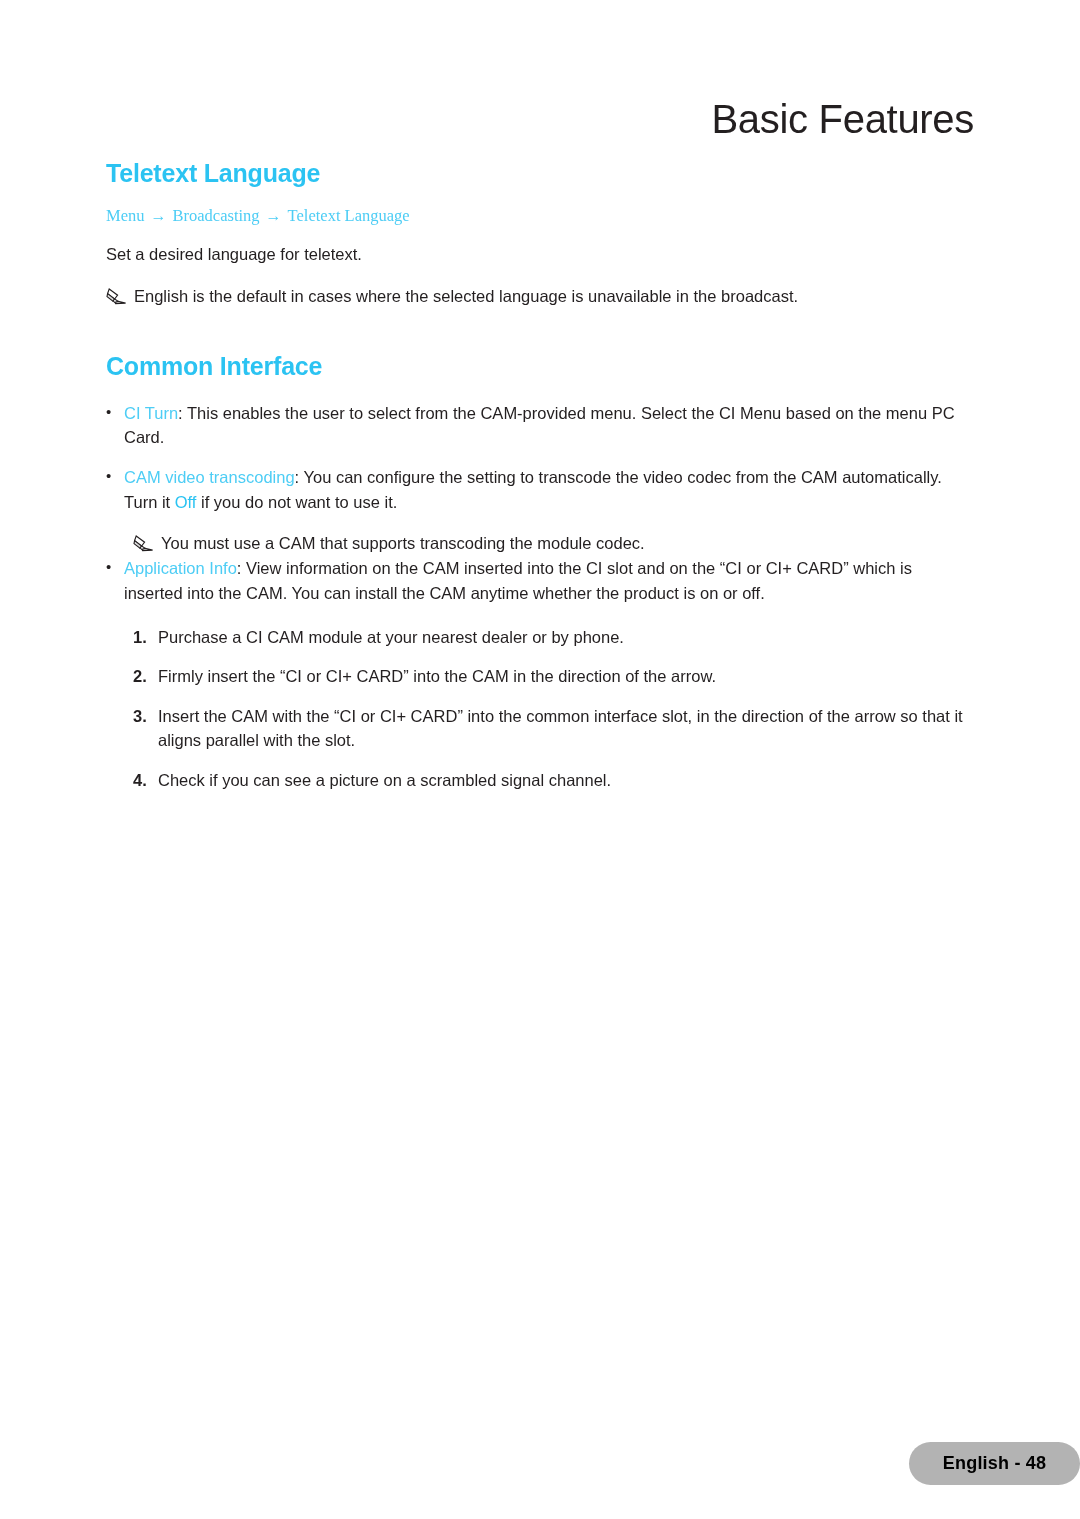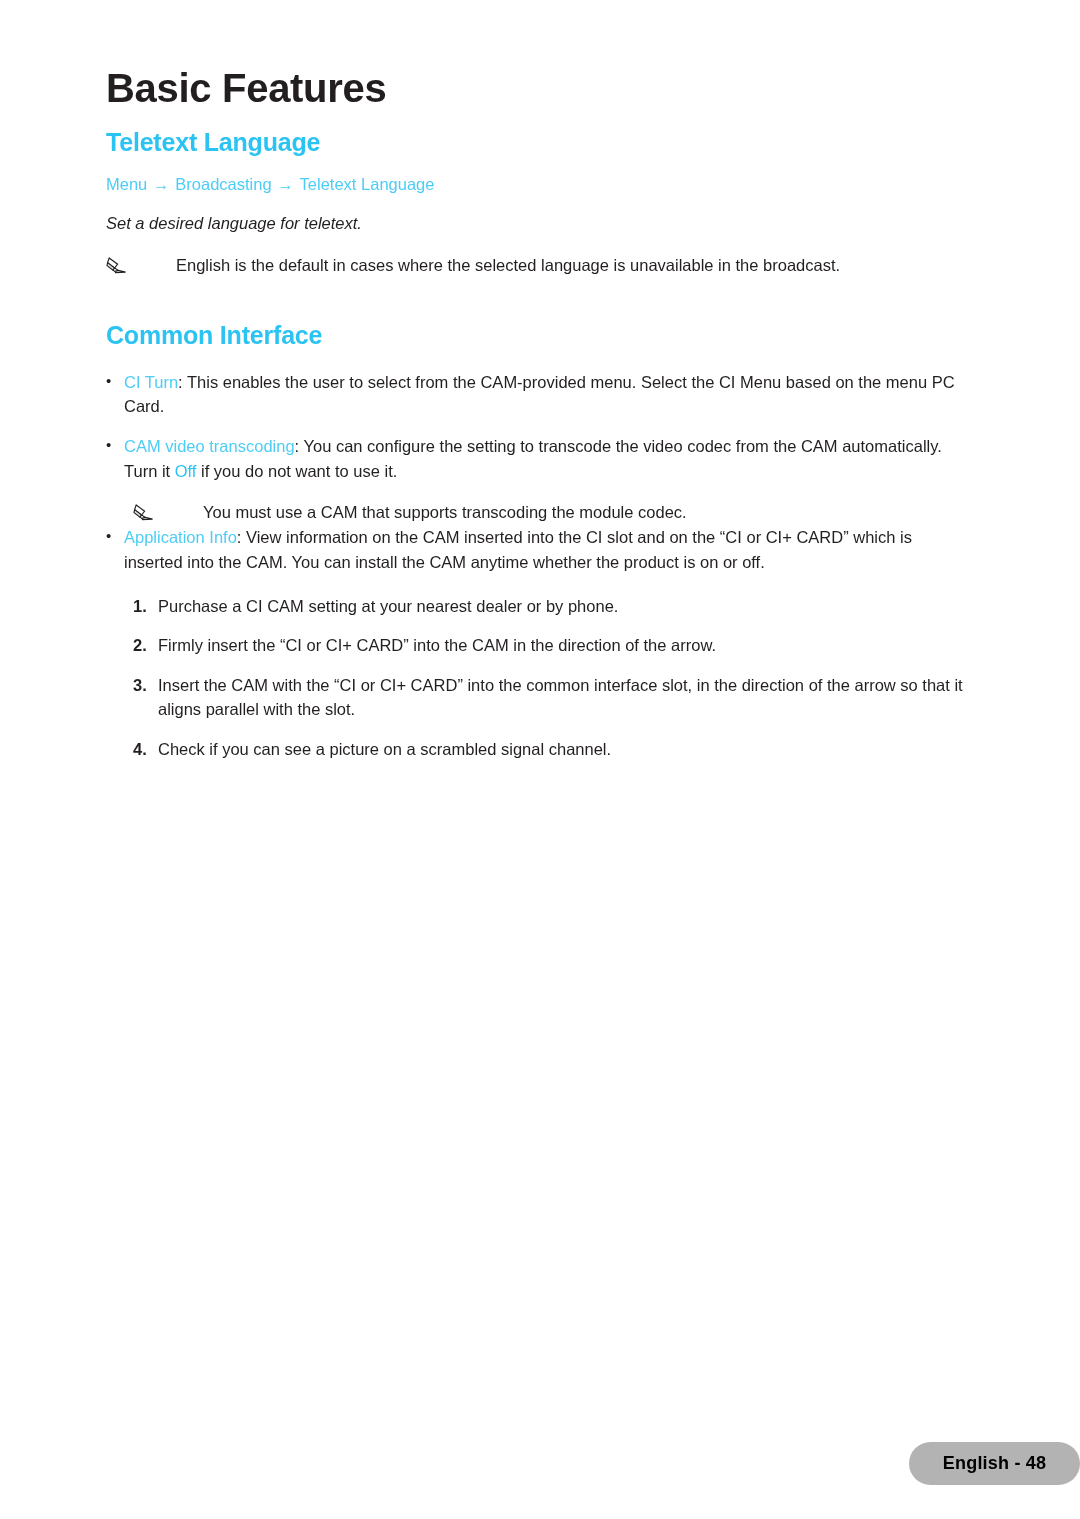--- a/index.html
+++ b/index.html
@@ -19,26 +19,27 @@
     position: relative;
     width: 1080px;
     height: 1519px;
     box-sizing: border-box;
     padding: 0 106px;
   }
 
   
   .chapter-title {
     font-size: 40px;
-    font-weight: 700;
+    font-weight: 400;
     letter-spacing: -0.3px;
     color: #231f20;
     margin: 0;
-    padding-top: 65px;
+    padding-top: 96px;
     line-height: 1.15;
+    text-align: right;
   }
 
   
   .section-heading {
     font-size: 25px;
     font-weight: bold;
     color: #2bc3f2;
     margin: 16px 0 0 0;
     line-height: 1.2;
     letter-spacing: -0.2px;
@@ -47,36 +48,36 @@
     margin-top: 42px;
   }
 
   
   .breadcrumb {
     font-size: 16.5px;
     color: #4dcdf5;
     margin-top: 17px;
     line-height: 1.3;
     white-space: nowrap;
+    font-family: Liberation Serif, serif;
   }
   .breadcrumb .crumb { color: #4dcdf5; }
   .breadcrumb .arrow {
     display: inline-block;
     margin: 0 6px;
     color: #4dcdf5;
     font-size: 16px;
   }
 
   
   .para {
     font-size: 16.5px;
     color: #231f20;
     margin-top: 16px;
     line-height: 1.45;
-    font-style: italic;
   }
 
   
   .note {
     display: flex;
     align-items: flex-start;
     margin-top: 18px;
     font-size: 16.5px;
     line-height: 1.45;
     color: #231f20;
@@ -84,21 +85,21 @@
   .note.indented { margin-left: 27px; }
   .note-icon {
     flex: 0 0 auto;
     width: 22px;
     height: 20px;
     margin-right: 6px;
     position: relative;
     top: 2px;
   }
   .note-icon svg { display: block; }
-  .note-text { flex: 1 1 auto; margin-left: 42px; }
+  .note-text { flex: 1 1 auto; }
 
   
   .bullet-list { margin-top: 20px; }
   .bullet-item {
     display: flex;
     align-items: flex-start;
     font-size: 16.5px;
     line-height: 1.48;
     margin-bottom: 3px;
   }
@@ -215,21 +216,21 @@
       <span class="bullet-marker">•</span>
       <span class="bullet-body"><span class="term">Application Info</span><span>: View information on the CAM inserted into the CI slot and on the “CI or CI+ CARD” which is inserted into the CAM. You can install the CAM anytime whether the product is on or off.</span></span>
     </div>
 
   </div>
 
   <div class="num-list">
 
     <div class="num-item">
       <span class="num-marker">1.</span>
-      <span class="num-body">Purchase a CI CAM setting at your nearest dealer or by phone.</span>
+      <span class="num-body">Purchase a CI CAM module at your nearest dealer or by phone.</span>
     </div>
 
     <div class="num-item">
       <span class="num-marker">2.</span>
       <span class="num-body">Firmly insert the “CI or CI+ CARD” into the CAM in the direction of the arrow.</span>
     </div>
 
     <div class="num-item">
       <span class="num-marker">3.</span>
       <span class="num-body">Insert the CAM with the “CI or CI+ CARD” into the common interface slot, in the direction of the arrow so that it aligns parallel with the slot.</span>

